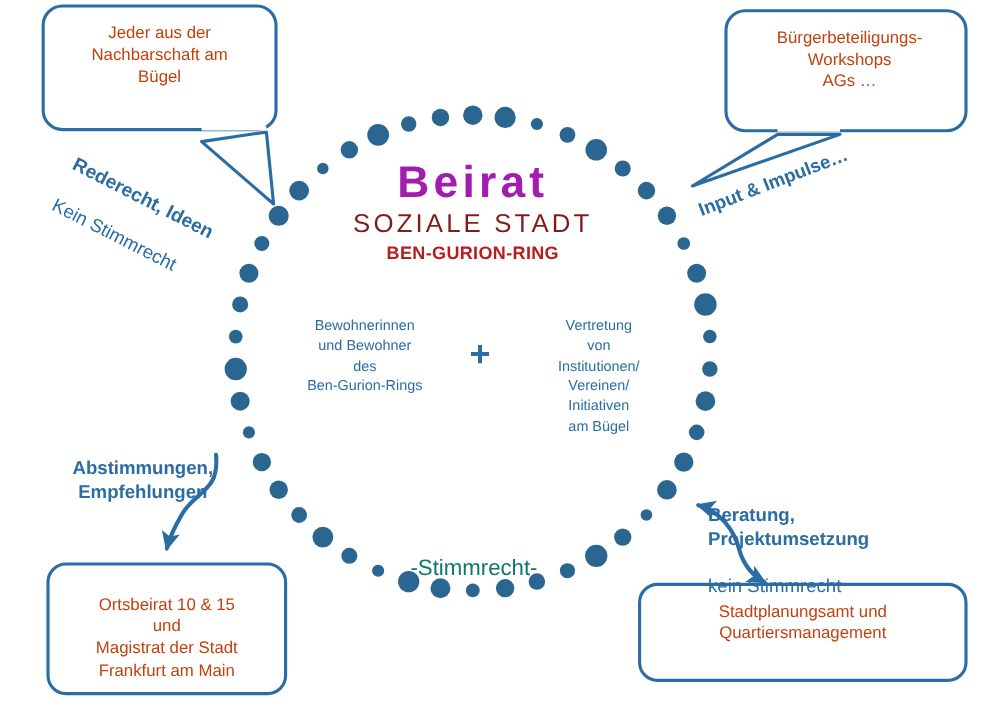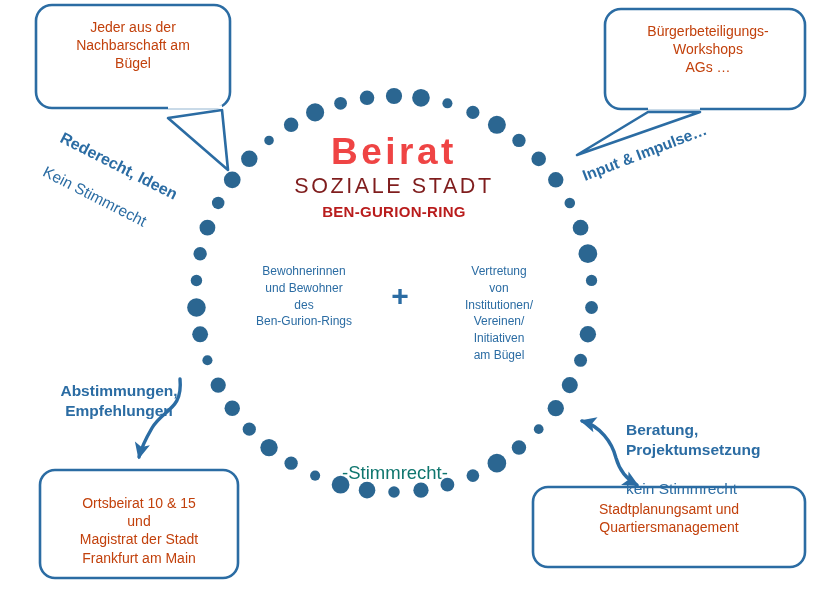--- a/index.html
+++ b/index.html
@@ -43,21 +43,21 @@
   #bubble-tr-text { left: 610px; top: 22px;  width: 196px; }
   #box-bl-text    { left: 44px;  top: 494px; width: 190px; }
   #box-br-text    { left: 540px; top: 500px; width: 258px; }
 
   
   #center-title {
     left: 244px; top: 130px; width: 300px;
     font-size: 37px;
     font-weight: bold;
     letter-spacing: 3.5px;
-    color: #ef4444;
+    color: #a21caf;
   }
   #center-sub1 {
     left: 244px; top: 174px; width: 300px;
     font-size: 21.5px;
     letter-spacing: 2.6px;
     color: #7f1d1d;
   }
   #center-sub2 {
     left: 244px; top: 203px; width: 300px;
     font-size: 15px;
@@ -108,21 +108,21 @@
   #label-abst {
     left: 44px; top: 358px; width: 150px;
     text-align: center;
     font-size: 15.5px;
     font-weight: bold;
     line-height: 1.26;
     color: #2b6ca3;
     margin-top: 23px;
   }
   #label-ber {
-    left: 626px; top: 400px; width: 170px;
+    left: 590px; top: 400px; width: 170px;
     text-align: left;
     line-height: 1.26;
     color: #2b6ca3;
   }
   #label-ber .b1 { font-size: 15.5px; font-weight: bold; display:block; }
   #label-ber .b2 { font-size: 15.5px; display:block; }
 </style>
 </head>
 <body>
 

